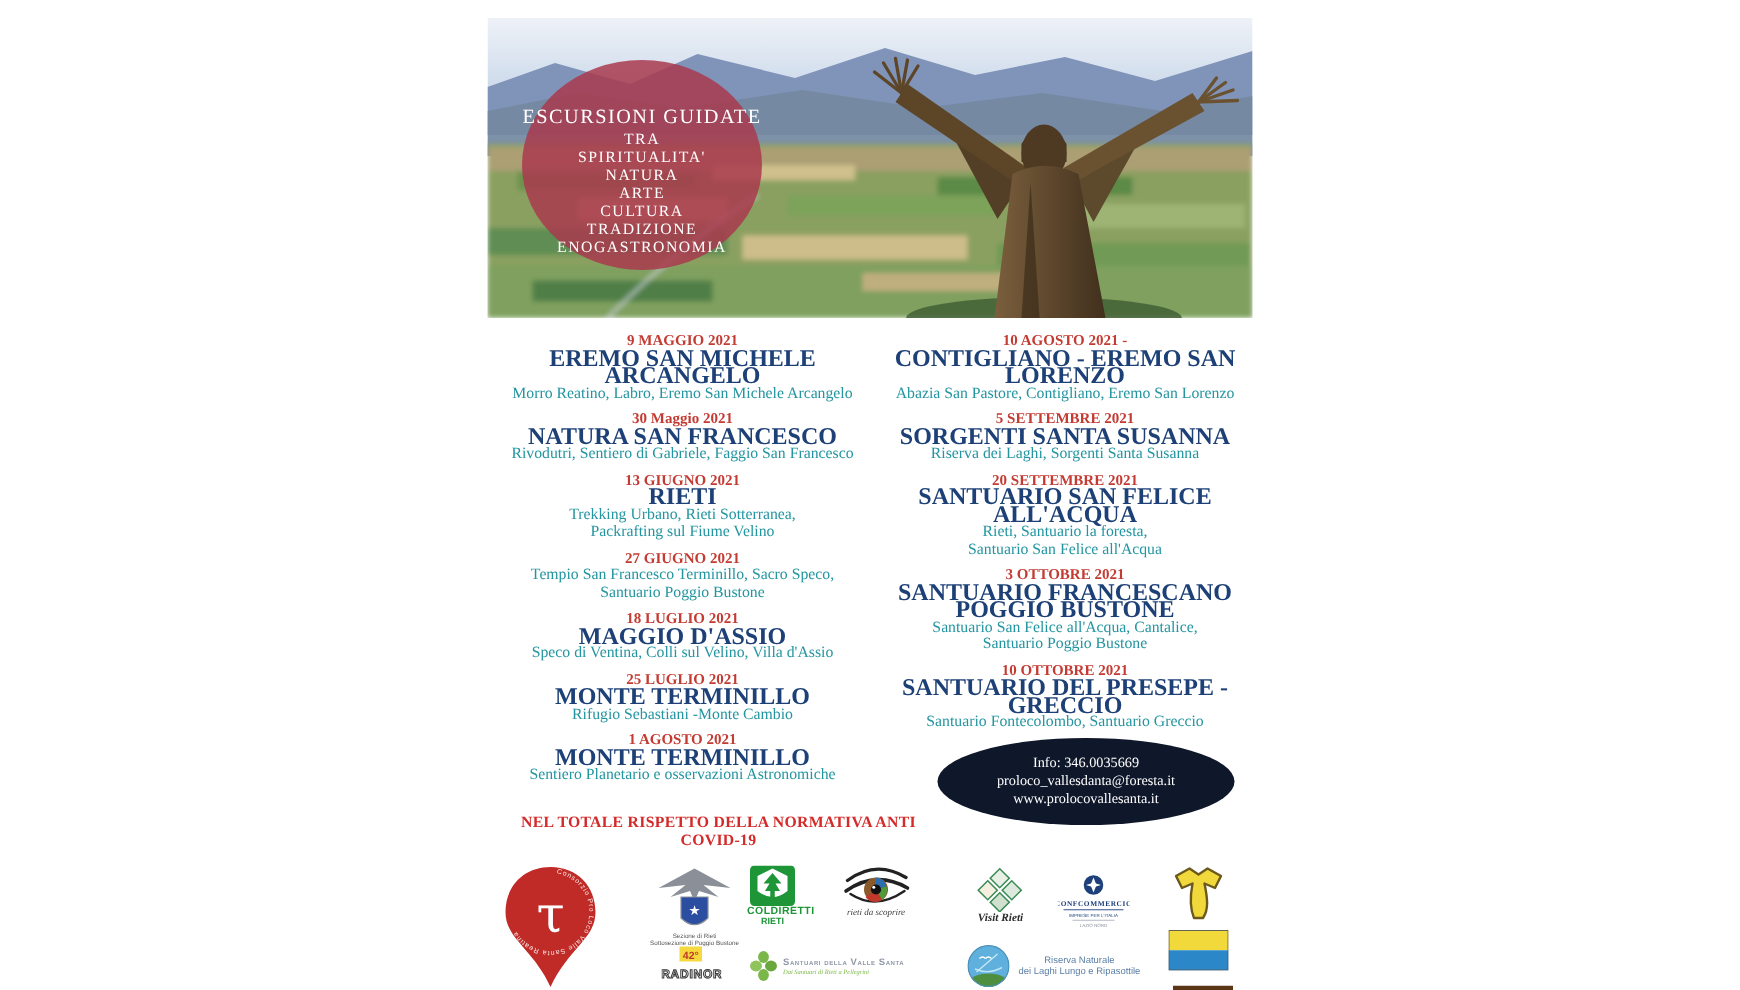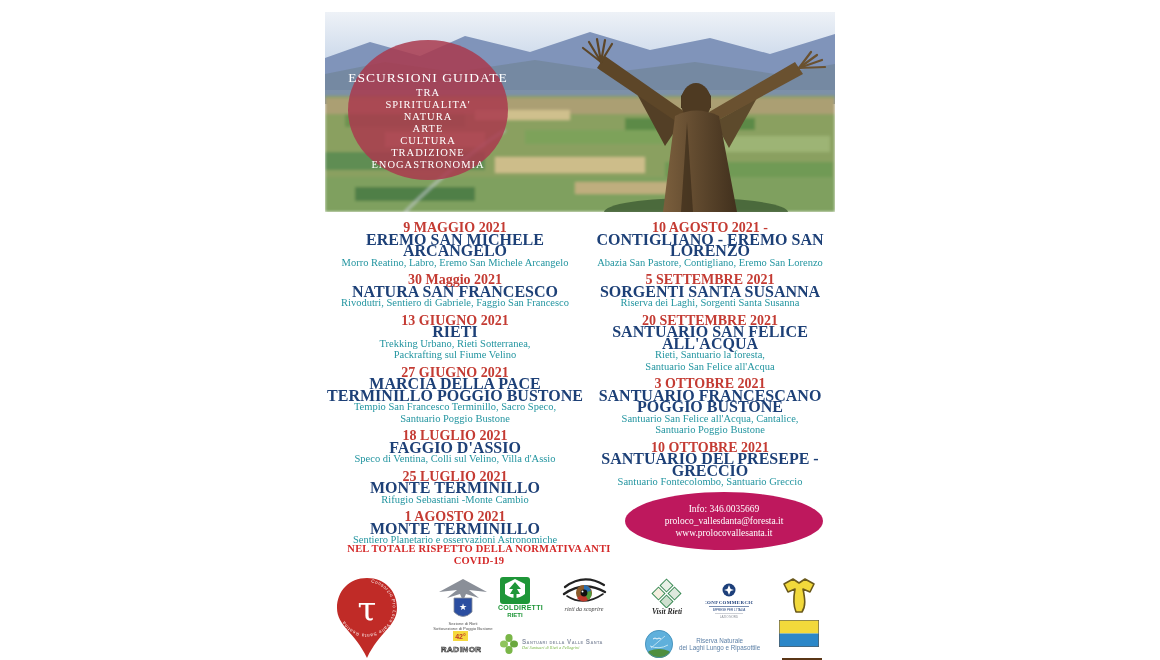--- a/index.html
+++ b/index.html
@@ -7,30 +7,30 @@
     width:1160px;height:660px;background:#ffffff;overflow:hidden;
     font-family:"Liberation Serif",serif;position:relative;
   }
   .poster{position:absolute;left:325px;top:0;width:510px;height:660px;}
   .hero{position:absolute;left:0;top:12px;width:440px;height:200px;}
   .cols{position:absolute;top:222px;left:0;width:510px;}
   .col{position:absolute;top:0;}
   .col-left{left:2px;width:256px;}
   .col-right{left:260px;width:250px;}
   .event{margin-bottom:6px;text-align:center;}
-  .ev-date{color:#c43b33;font-weight:bold;font-size:14px;line-height:11.5px;}
+  .ev-date{color:#c43b33;font-weight:bold;font-size:10px;line-height:11.5px;}
   .ev-title{color:#1d4077;font-weight:bold;font-size:16px;line-height:11.5px;white-space:pre-line;}
   .ev-details{color:#2395a0;font-size:10.5px;line-height:11.5px;white-space:pre-line;}
   .covid{
     position:absolute;left:14px;top:543px;width:280px;text-align:center;
     color:#d42a2a;font-weight:bold;font-size:10.5px;line-height:12px;letter-spacing:.2px;
   }
   .bubble{
     position:absolute;left:300px;top:492px;width:198px;height:58px;
-    background:#be185d;border-radius:50%;color:#ffffff;text-align:center;
+    background:#0f172a;border-radius:50%;color:#ffffff;text-align:center;
     font-size:9.5px;line-height:12px;padding-top:11px;box-sizing:border-box;
   }
   .logo{position:absolute;}
   .logo-caption{display:block;}
   .coldi-name{color:#1e9638;font-weight:bold;font-size:7px;line-height:8px;font-family:"Liberation Sans",sans-serif;letter-spacing:.3px;}
   .coldi-place{color:#1e9638;font-weight:bold;font-size:6px;line-height:7px;font-family:"Liberation Sans",sans-serif;}
   .eye-caption{font-style:italic;font-size:6px;color:#3a3a3a;line-height:7px;}
   .visit-caption{font-style:italic;font-weight:bold;font-size:7.5px;color:#2b2b2b;line-height:8px;}
   .riserva-caption{font-size:6.3px;line-height:7.5px;color:#5b7fa6;white-space:pre-line;text-align:center;font-family:"Liberation Sans",sans-serif;}
   .santuari-name{font-size:6.3px;color:#8f97a8;letter-spacing:.4px;font-family:"Liberation Sans",sans-serif;font-variant:small-caps;font-weight:bold;}
@@ -136,28 +136,26 @@
         <div class="ev-details">Rivodutri, Sentiero di Gabriele, Faggio San Francesco</div>
       </div>
       <div class="event">
         <div class="ev-date">13 GIUGNO 2021</div>
         <div class="ev-title">RIETI</div>
         <div class="ev-details">Trekking Urbano, Rieti Sotterranea,
 Packrafting sul Fiume Velino</div>
       </div>
       <div class="event">
         <div class="ev-date">27 GIUGNO 2021</div>
-        <div class="ev-title">MARCIA DELLA PACE
-TERMINILLO POGGIO BUSTONE</div>
         <div class="ev-details">Tempio San Francesco Terminillo, Sacro Speco,
 Santuario Poggio Bustone</div>
       </div>
       <div class="event">
         <div class="ev-date">18 LUGLIO 2021</div>
-        <div class="ev-title">FAGGIO D'ASSIO</div>
+        <div class="ev-title">MAGGIO D'ASSIO</div>
         <div class="ev-details">Speco di Ventina, Colli sul Velino, Villa d'Assio</div>
       </div>
       <div class="event">
         <div class="ev-date">25 LUGLIO 2021</div>
         <div class="ev-title">MONTE TERMINILLO</div>
         <div class="ev-details">Rifugio Sebastiani -Monte Cambio</div>
       </div>
       <div class="event">
         <div class="ev-date">1 AGOSTO 2021</div>
         <div class="ev-title">MONTE TERMINILLO</div>

